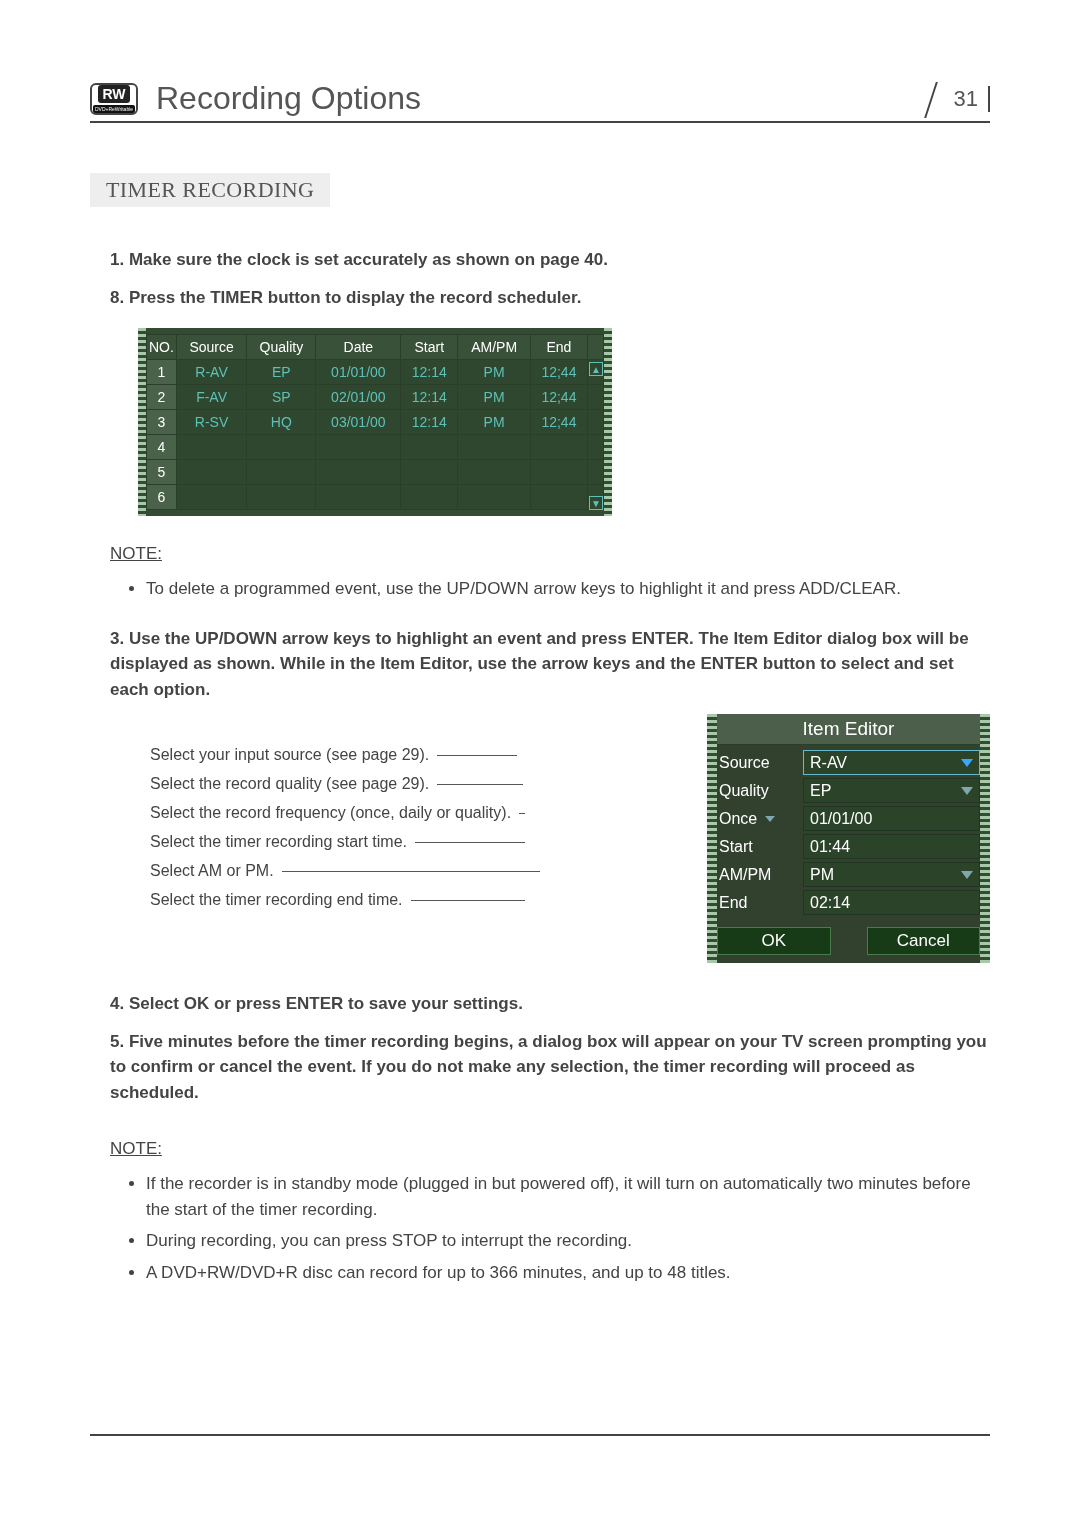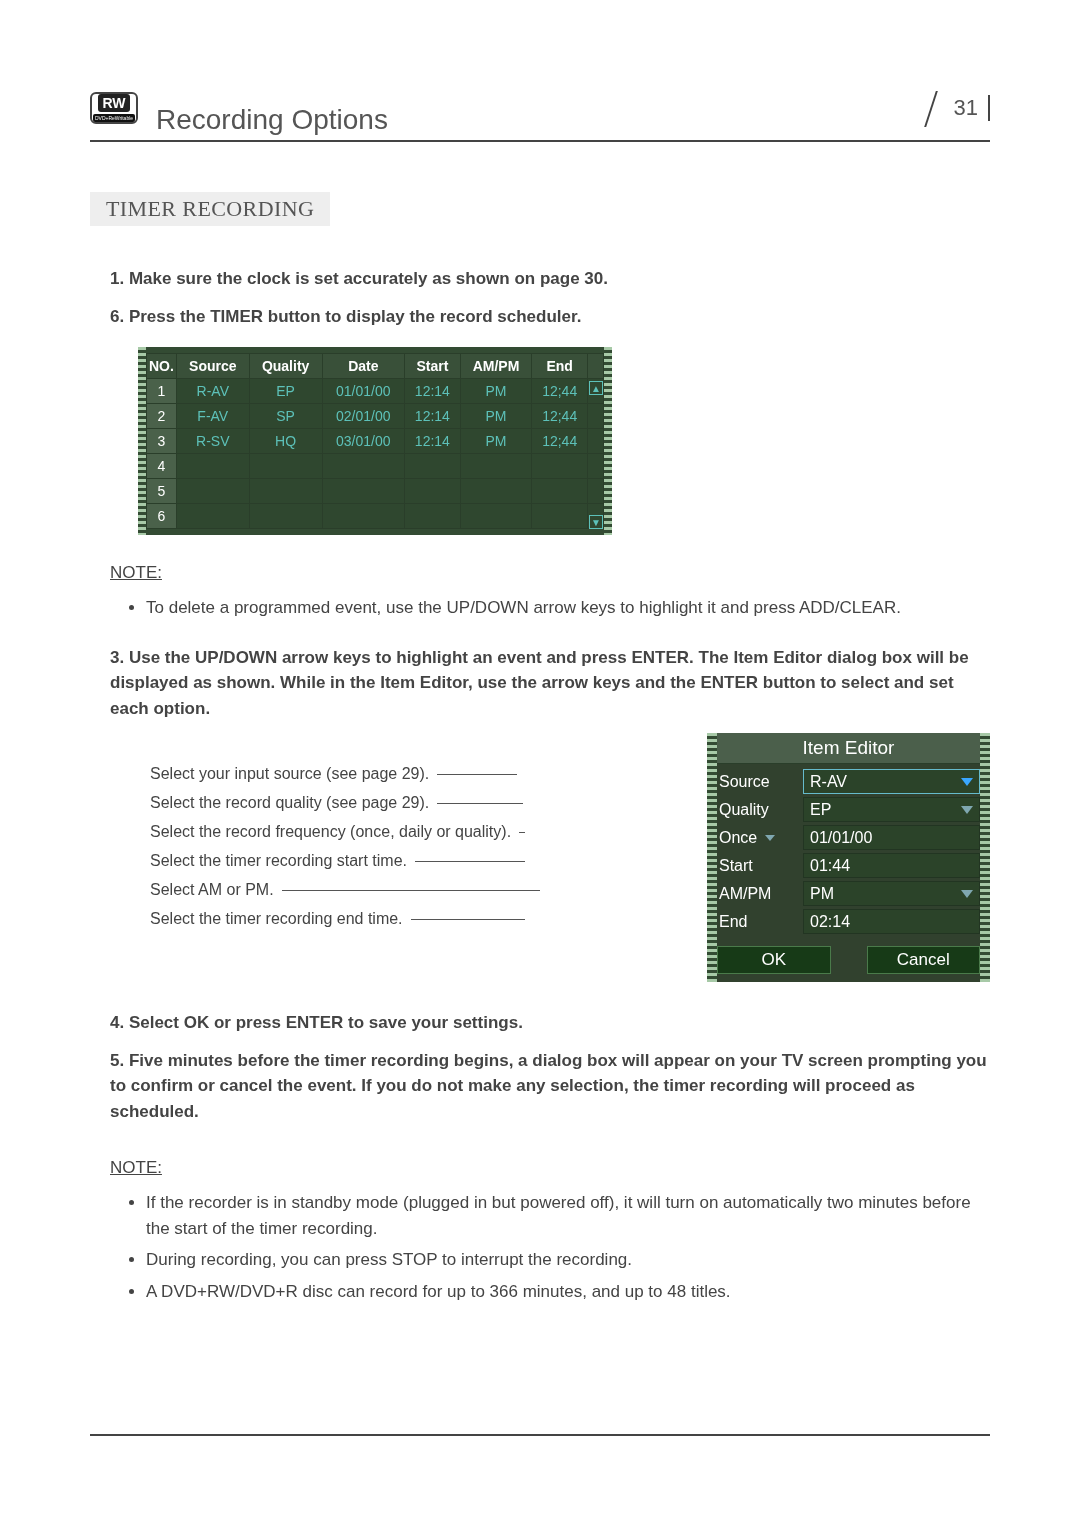--- a/index.html
+++ b/index.html
@@ -45,25 +45,24 @@
   }
   .rw-sub {
     font-size: 5px;
     color:#222;
     background:#111;
     color:#fff;
     padding:1px 2px;
     border-radius:2px;
   }
   .page-title {
-    font-size: 28px;
+    font-size: 32px;
     color: #555;
     flex: 1;
     padding-left: 8px;
-    margin-top: 24px;
   }
   .page-number {
     font-size: 22px;
     color: #555;
     padding: 0 6px;
   }
   .page-number-wrap {
     position: relative;
     border-right: 2px solid #444;
     padding-right:4px;
@@ -136,21 +135,21 @@
     padding:6px;
   }
   .sched-table {
     width:100%;
     border-collapse: collapse;
     font-size: 14px;
   }
   .sched-table th {
     background:#395039;
     color:#fff;
-    font-weight: bold;
+    font-weight: normal;
     padding:4px 2px;
     border:1px solid #2a3e2a;
   }
   .sched-table td {
     background:#2f472f;
     color:#5dc1b9;
     text-align:center;
     padding:4px 2px;
     border:1px solid #2a3e2a;
     height:22px;
@@ -330,22 +329,22 @@
   <div class="page-number-wrap">
     <span class="page-number">31</span>
   </div>
 </div>
 
 
 <div class="section-label">TIMER RECORDING</div>
 
 <div class="content">
 
-  <div class="step">1. Make sure the clock is set accurately as shown on page 30.</div>
-  <div class="step">6. Press the TIMER button to display the record scheduler.</div>
+  <div class="step">1. Make sure the clock is set accurately as shown on page 40.</div>
+  <div class="step">8. Press the TIMER button to display the record scheduler.</div>
 
   <div class="sched-wrap">
     <table class="sched-table">
       <thead>
         <tr>
           <th>NO.</th>
           <th>Source</th>
           <th>Quality</th>
           <th>Date</th>
           <th>Start</th>

